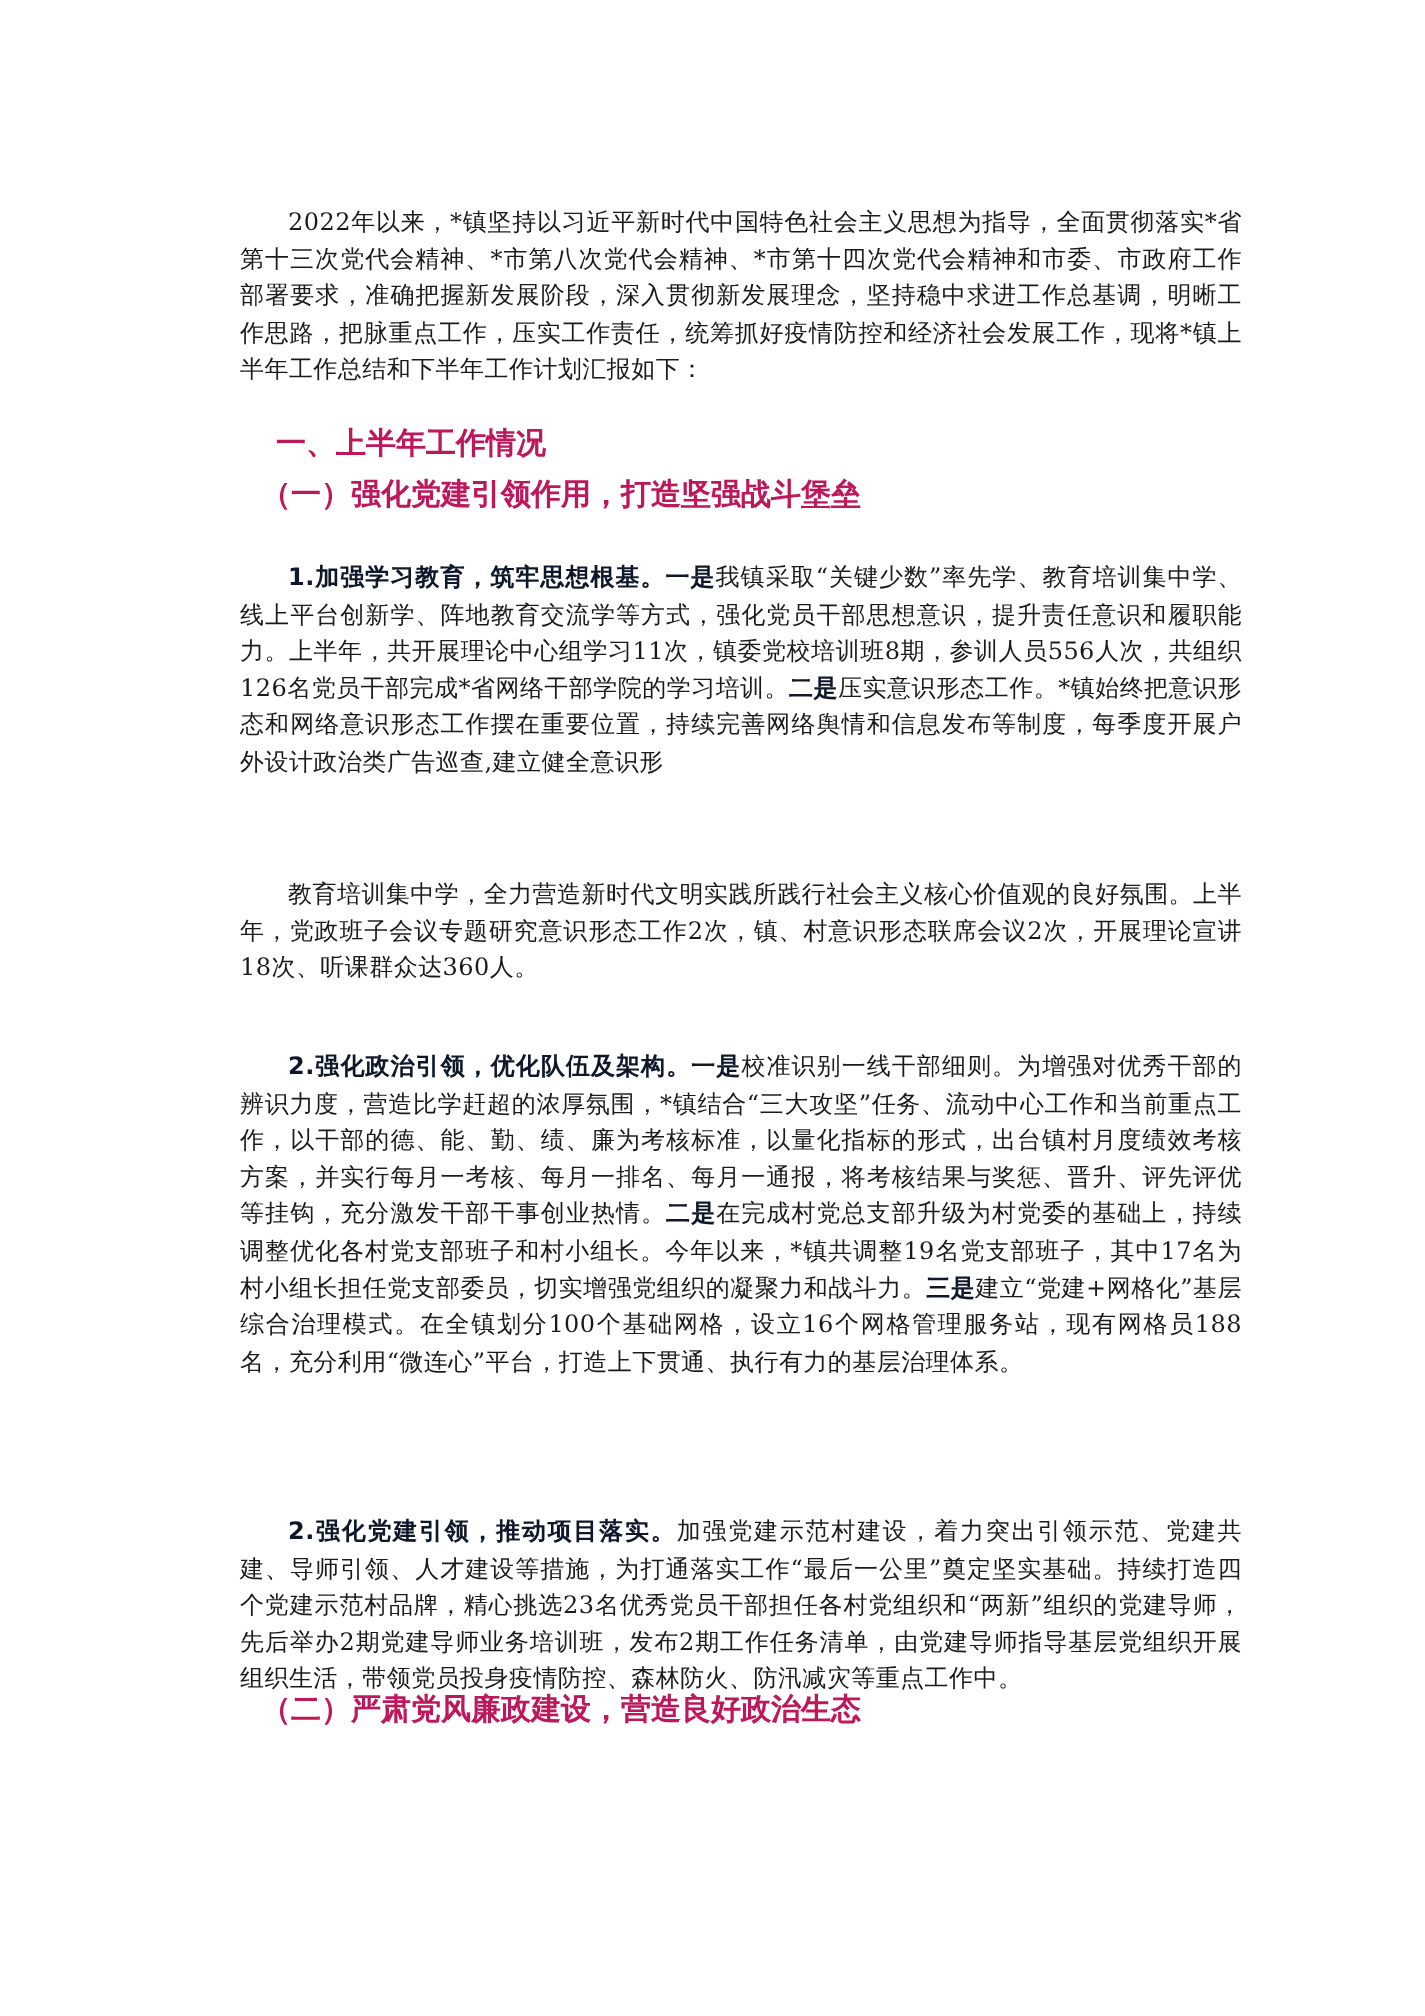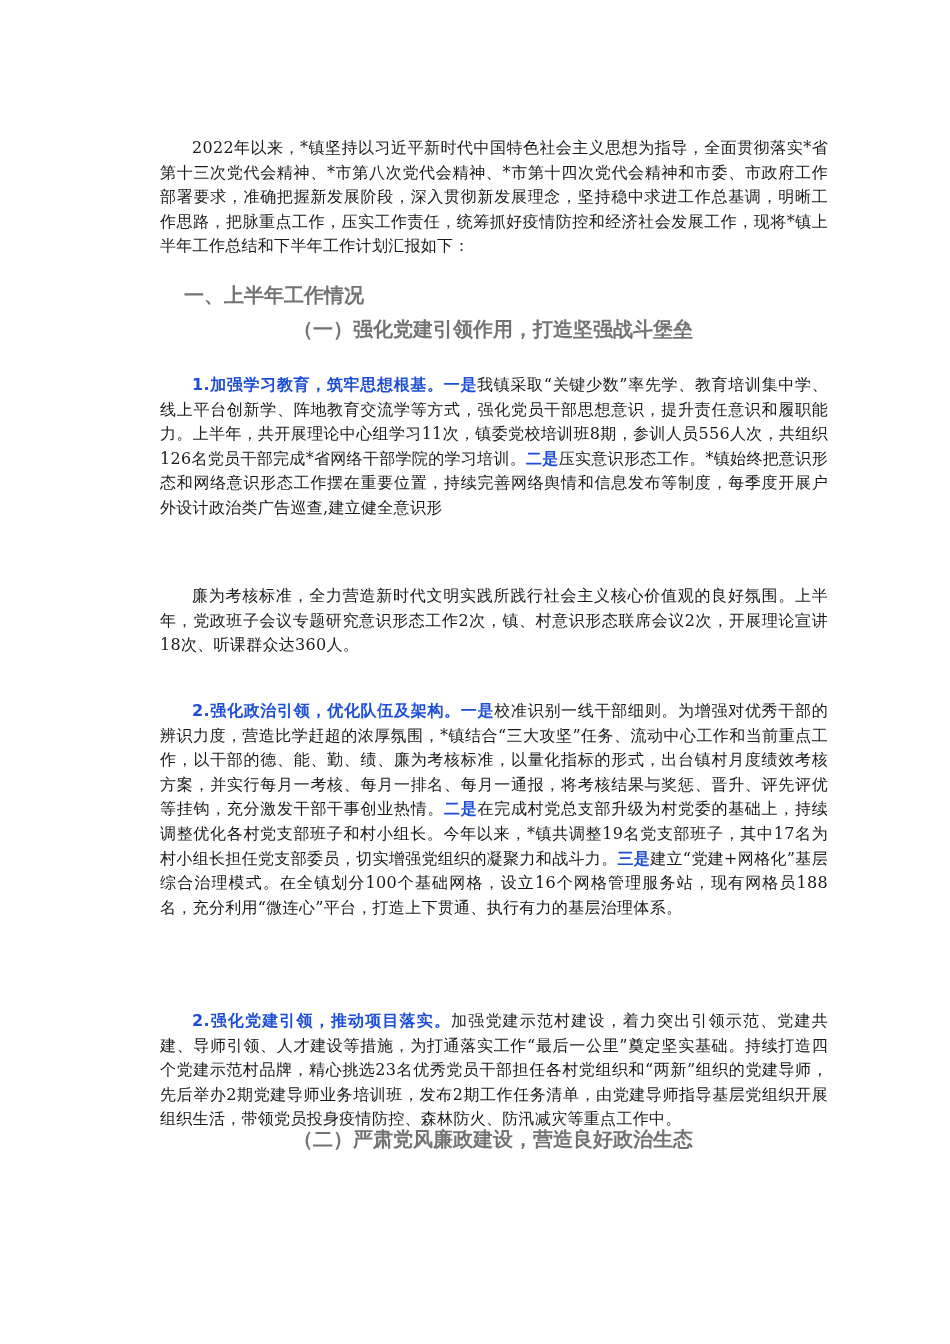--- a/index.html
+++ b/index.html
@@ -35,48 +35,47 @@
   .heading {
     position: absolute;
     left: 0;
     width: 668px;
     font-size: 20px;
     line-height: 24.6px;
     text-indent: 2em;
     margin: 0;
     font-family: "DejaVu Sans", "Liberation Sans", sans-serif;
     font-weight: bold;
-    color: #737373;
+    color: #be185d;
   }
   .heading.sub {
     text-indent: 1.5em;
-    text-align: center;
   }
   .bold {
     font-family: "DejaVu Sans", "Liberation Sans", sans-serif;
     font-weight: bold;
-    color: #1d4ed8;
+    color: #0f172a;
   }
 </style>
 </head>
 <body>
 
 <div class="page">
 
   <p class="para" style="top:120px;">2022年以来，*镇坚持以习近平新时代中国特色社会主义思想为指导，全面贯彻落实*省第十三次党代会精神、*市第八次党代会精神、*市第十四次党代会精神和市委、市政府工作部署要求，准确把握新发展阶段，深入贯彻新发展理念，坚持稳中求进工作总基调，明晰工作思路，把脉重点工作，压实工作责任，统筹抓好疫情防控和经济社会发展工作，现将*镇上半年工作总结和下半年工作计划汇报如下：</p>
 
   <p class="heading" style="top:283px;">一、上半年工作情况</p>
 
   <p class="heading sub" style="top:317px;">（一）强化党建引领作用，打造坚强战斗堡垒</p>
 
   <p class="para" style="top:357px;">
     <span class="bold">1.加强学习教育，筑牢思想根基。</span><span class="bold">一是</span><span>我镇采取“关键少数”率先学、教育培训集中学、线上平台创新学、阵地教育交流学等方式，强化党员干部思想意识，提升责任意识和履职能力。上半年，共开展理论中心组学习11次，镇委党校培训班8期，参训人员556人次，共组织126名党员干部完成*省网络干部学院的学习培训。</span><span class="bold">二是</span><span>压实意识形态工作。*镇始终把意识形态和网络意识形态工作摆在重要位置，持续完善网络舆情和信息发布等制度，每季度开展户外设计政治类广告巡查,建立健全意识形</span>
   </p>
 
-  <p class="para" style="top:568px;">廉为考核标准，全力营造新时代文明实践所践行社会主义核心价值观的良好氛围。上半年，党政班子会议专题研究意识形态工作2次，镇、村意识形态联席会议2次，开展理论宣讲18次、听课群众达360人。</p>
+  <p class="para" style="top:568px;">教育培训集中学，全力营造新时代文明实践所践行社会主义核心价值观的良好氛围。上半年，党政班子会议专题研究意识形态工作2次，镇、村意识形态联席会议2次，开展理论宣讲18次、听课群众达360人。</p>
 
   <p class="para" style="top:683px;">
     <span class="bold">2.强化政治引领，优化队伍及架构。</span><span class="bold">一是</span><span>校准识别一线干部细则。为增强对优秀干部的辨识力度，营造比学赶超的浓厚氛围，*镇结合“三大攻坚”任务、流动中心工作和当前重点工作，以干部的德、能、勤、绩、廉为考核标准，以量化指标的形式，出台镇村月度绩效考核方案，并实行每月一考核、每月一排名、每月一通报，将考核结果与奖惩、晋升、评先评优等挂钩，充分激发干部干事创业热情。</span><span class="bold">二是</span><span>在完成村党总支部升级为村党委的基础上，持续调整优化各村党支部班子和村小组长。今年以来，*镇共调整19名党支部班子，其中17名为村小组长担任党支部委员，切实增强党组织的凝聚力和战斗力。</span><span class="bold">三是</span><span>建立“党建+网格化”基层综合治理模式。在全镇划分100个基础网格，设立16个网格管理服务站，现有网格员188名，充分利用“微连心”平台，打造上下贯通、执行有力的基层治理体系。</span>
   </p>
 
   <p class="para" style="top:993px;">
     <span class="bold">2.强化党建引领，推动项目落实。</span><span>加强党建示范村建设，着力突出引领示范、党建共建、导师引领、人才建设等措施，为打通落实工作“最后一公里”奠定坚实基础。持续打造四个党建示范村品牌，精心挑选23名优秀党员干部担任各村党组织和“两新”组织的党建导师，先后举办2期党建导师业务培训班，发布2期工作任务清单，由党建导师指导基层党组织开展组织生活，带领党员投身疫情防控、森林防火、防汛减灾等重点工作中。</span>
   </p>
 
   <p class="heading sub" style="top:1127px;">（二）严肃党风廉政建设，营造良好政治生态</p>

